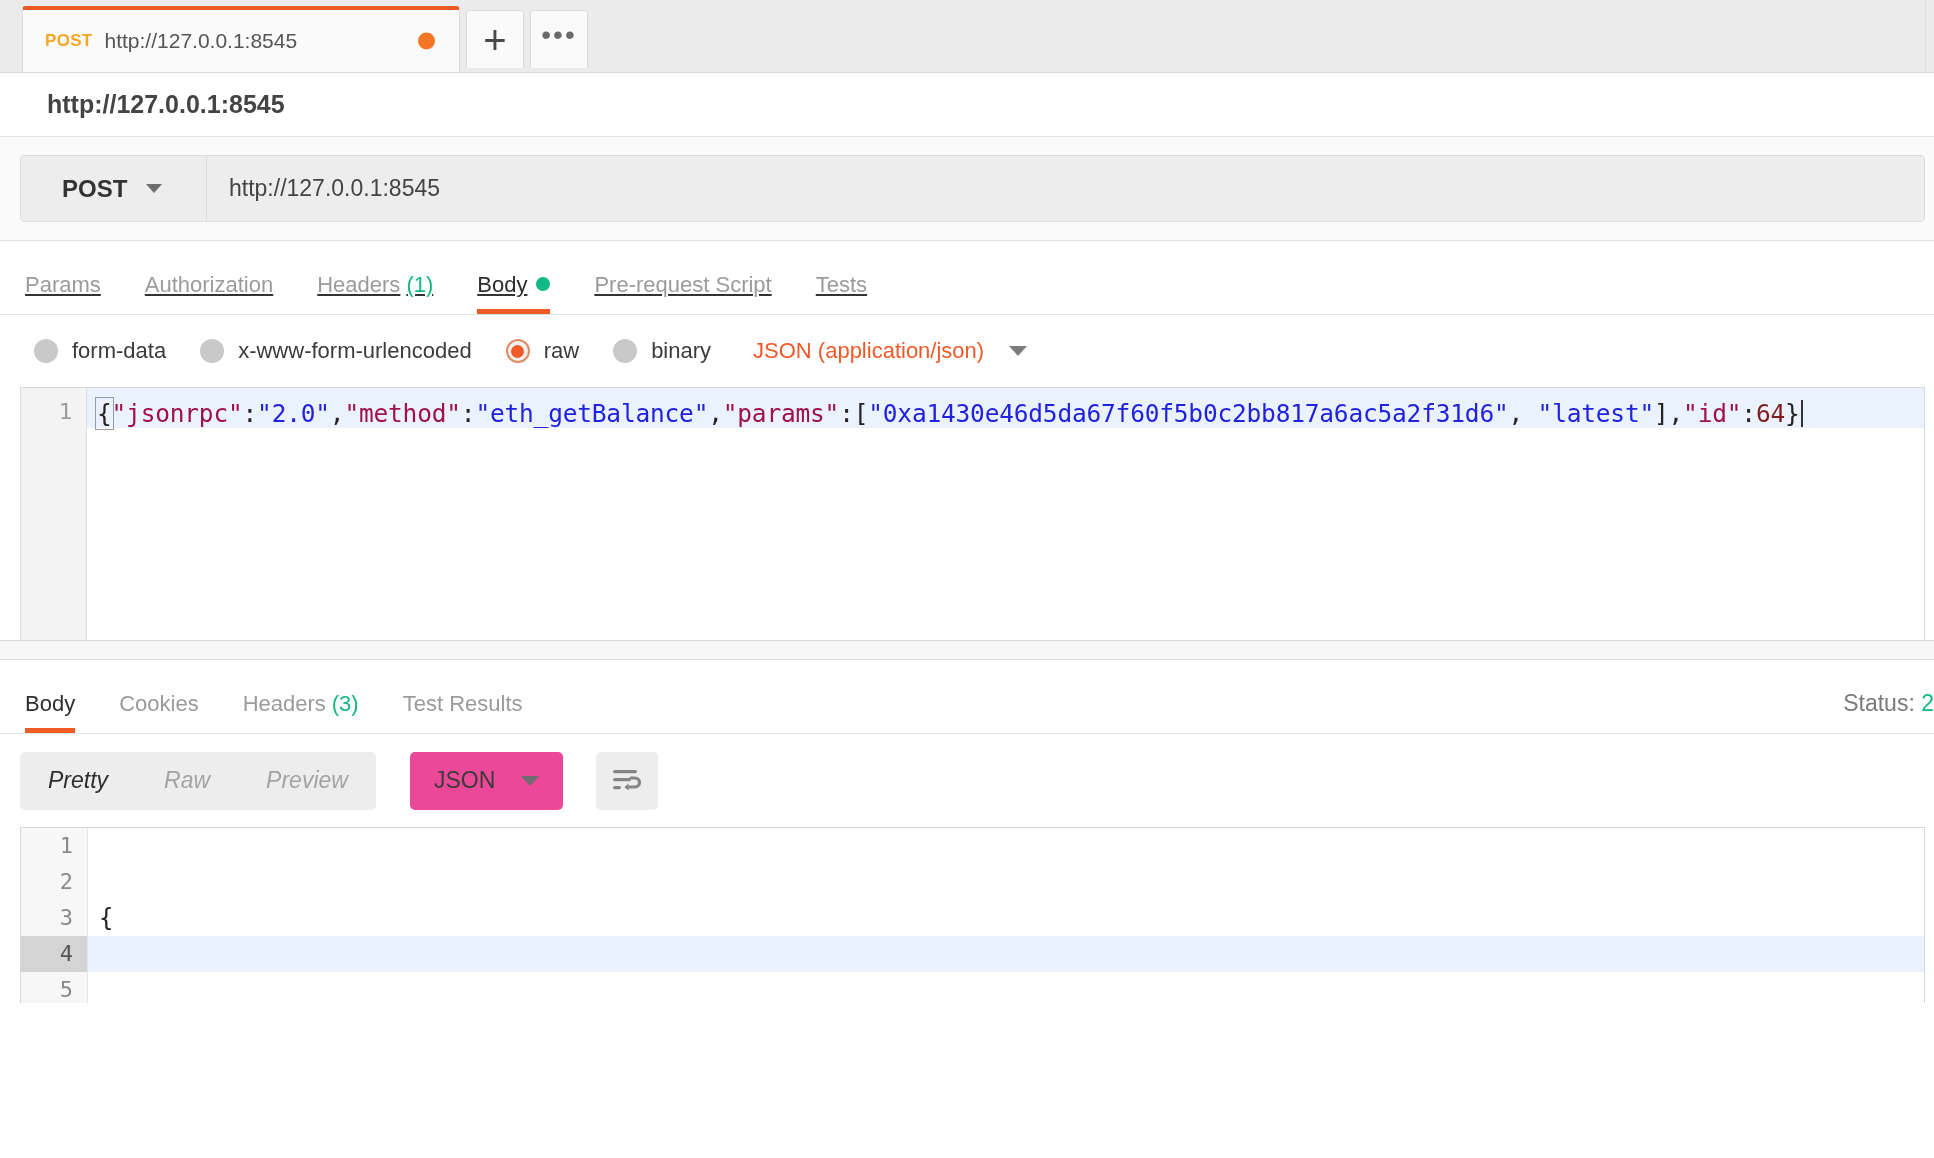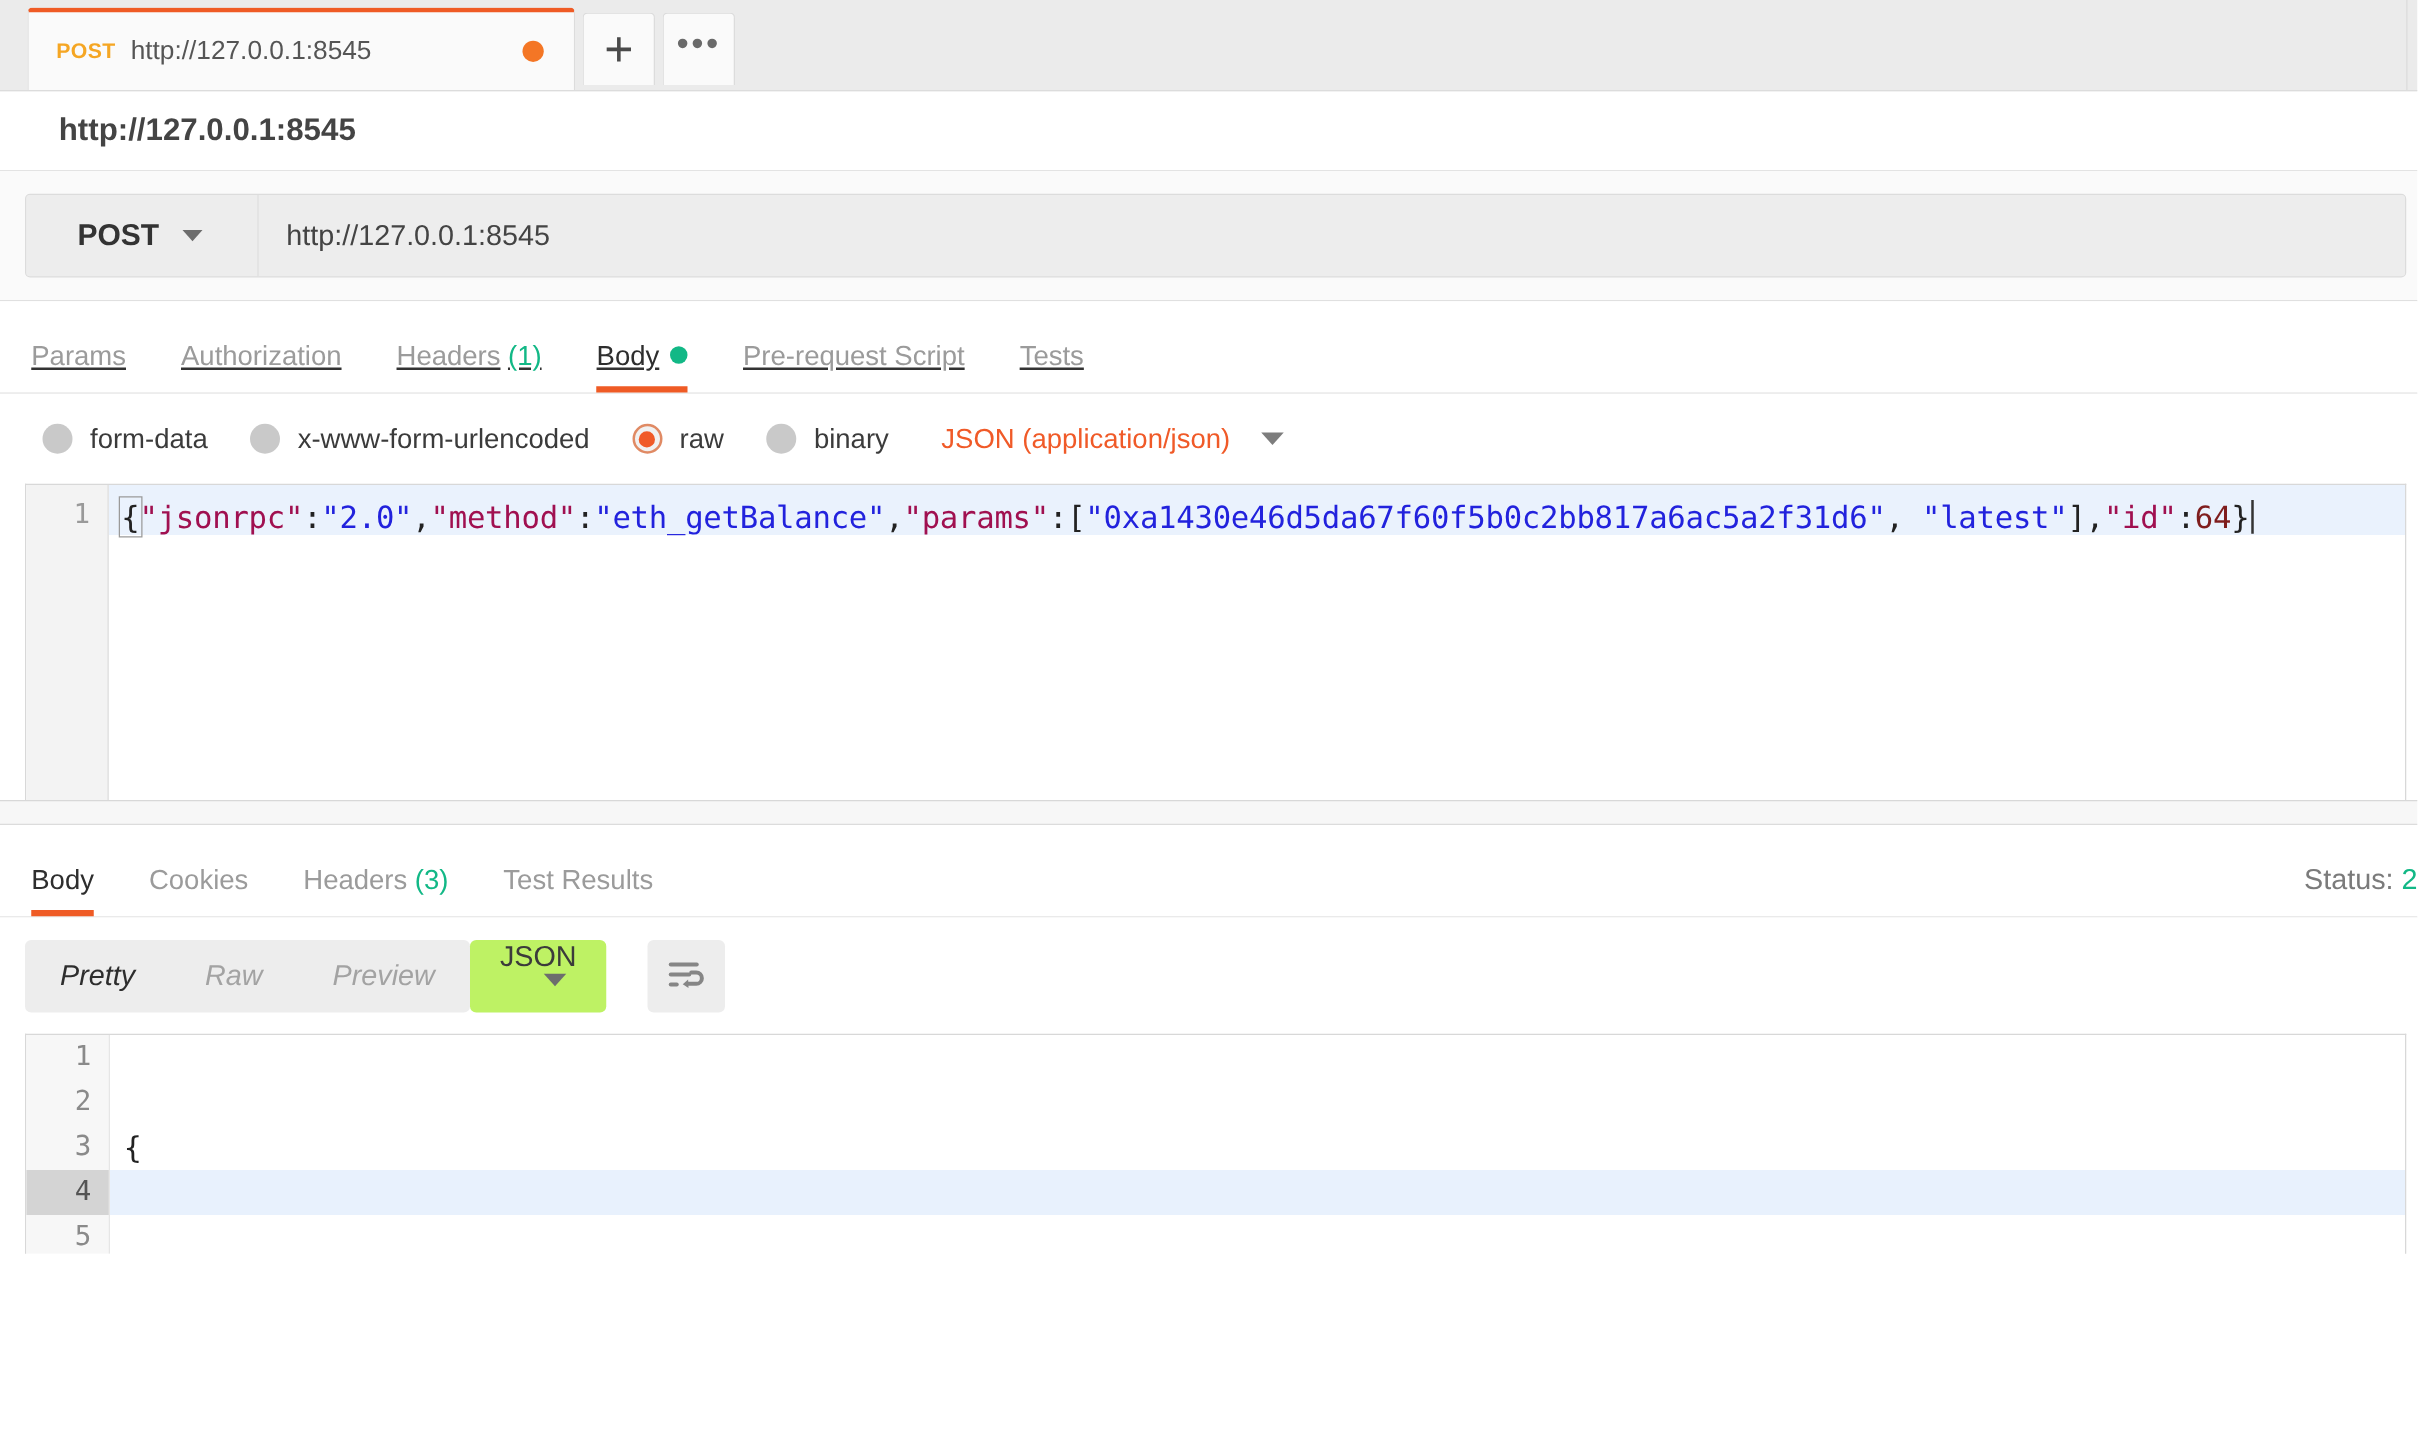--- a/index.html
+++ b/index.html
@@ -100,21 +100,21 @@
   
   .restabs{height:73px;background:#fff;border-bottom:1px solid #e3e3e3;display:flex;align-items:flex-end;position:relative;}
   .status{position:absolute;right:0px;bottom:16px;font-size:23px;color:#7b7b7b;white-space:nowrap;}
   .status b{color:#12b886;font-weight:normal;}
 
   
   .restoolbar{height:93px;background:#fff;display:flex;align-items:center;position:relative;}
   .seg{margin-left:20px;height:58px;background:#ededed;border-radius:5px;display:flex;align-items:center;}
   .seg .si{font-size:23px;color:#a3a3a3;padding:0 28px;font-style:italic;}
   .seg .si.active{color:#2e2e2e;}
-  .fmt{height:58px;background:#bef264;border-radius:5px;display:flex;align-items:center;padding:0 24px;flex-direction:column;}
+  .fmt{margin-left:34px;height:58px;background:#ec4899;border-radius:5px;display:flex;align-items:center;padding:0 24px;}
   .fmt .flabel{font-size:23px;color:#3b3b3b;}
   .fmt .fcaret{width:0;height:0;border-left:9px solid transparent;border-right:9px solid transparent;
     border-top:10px solid #6d6d6d;margin-left:26px;}
   .wrapbtn{margin-left:33px;width:62px;height:58px;background:#ededed;border-radius:5px;
     display:flex;align-items:center;justify-content:center;}
 
   
   .reseditor{position:relative;margin:0 9px 0 20px;height:176px;border:1px solid #d8d8d8;border-bottom:none;
     background:#fff;box-sizing:border-box;overflow:hidden;}
   .rgutter{position:absolute;left:0;top:0;width:66px;height:100%;background:#f7f7f7;border-right:1px solid #e6e6e6;}

